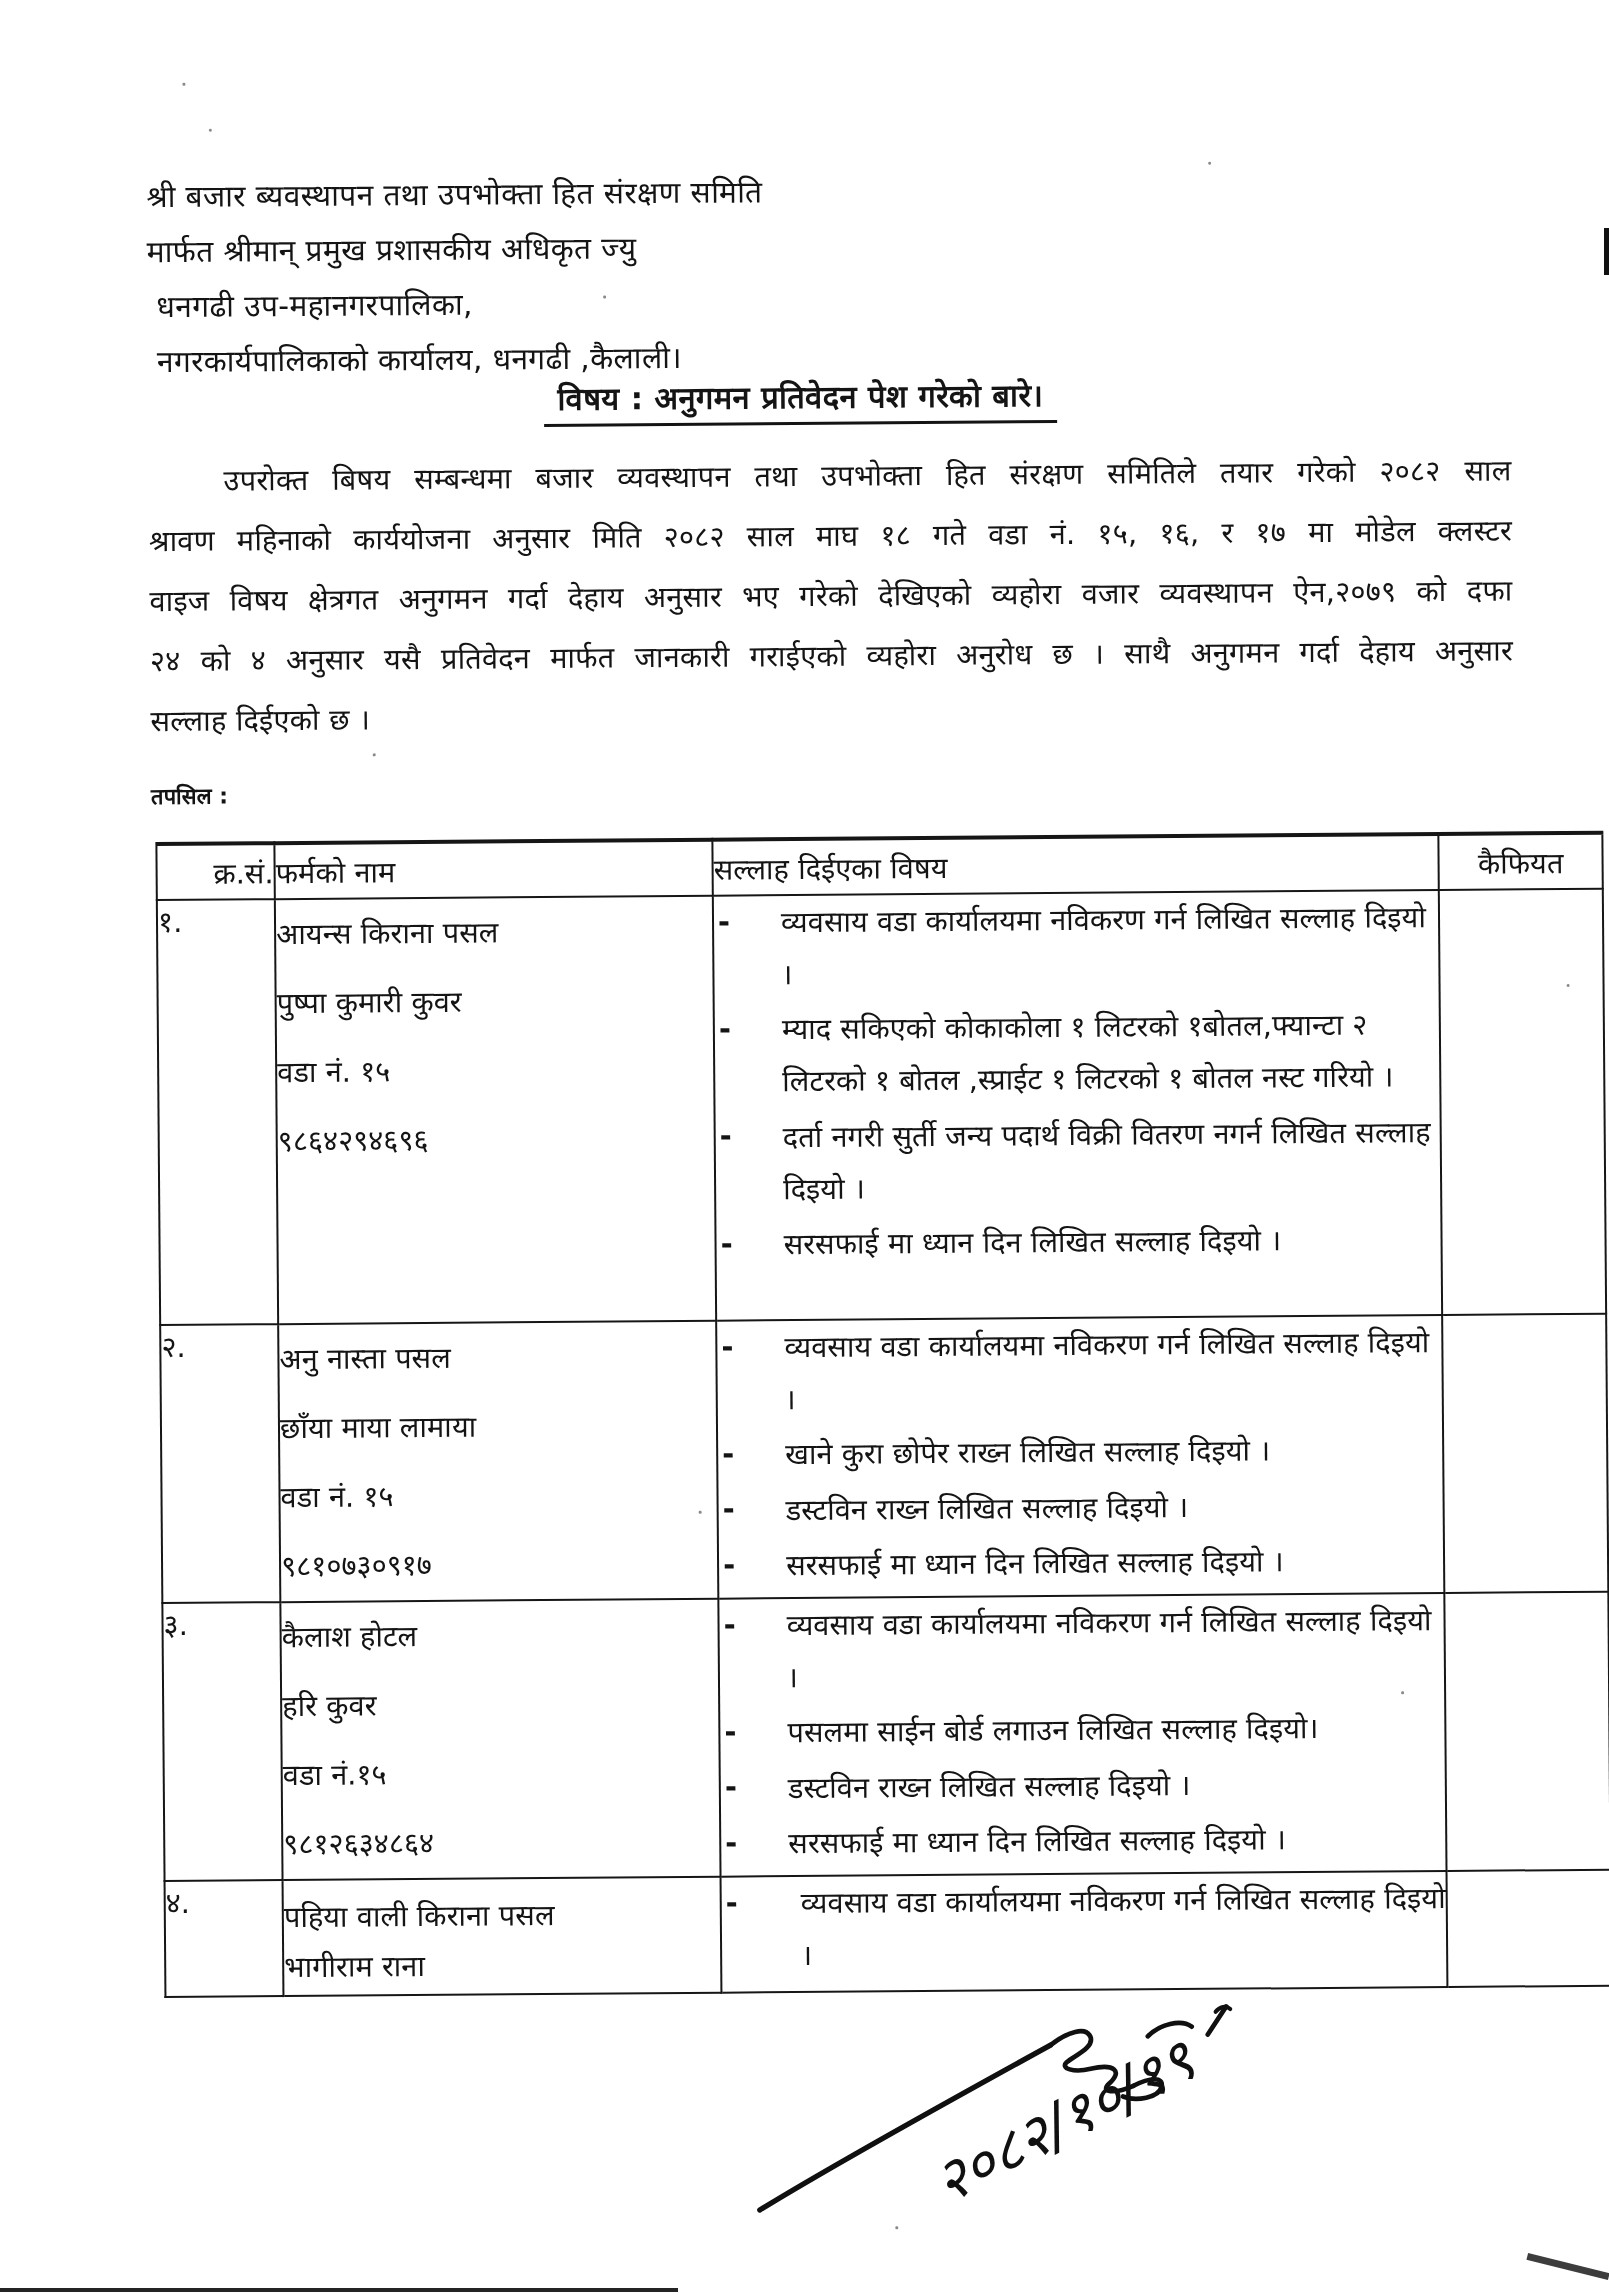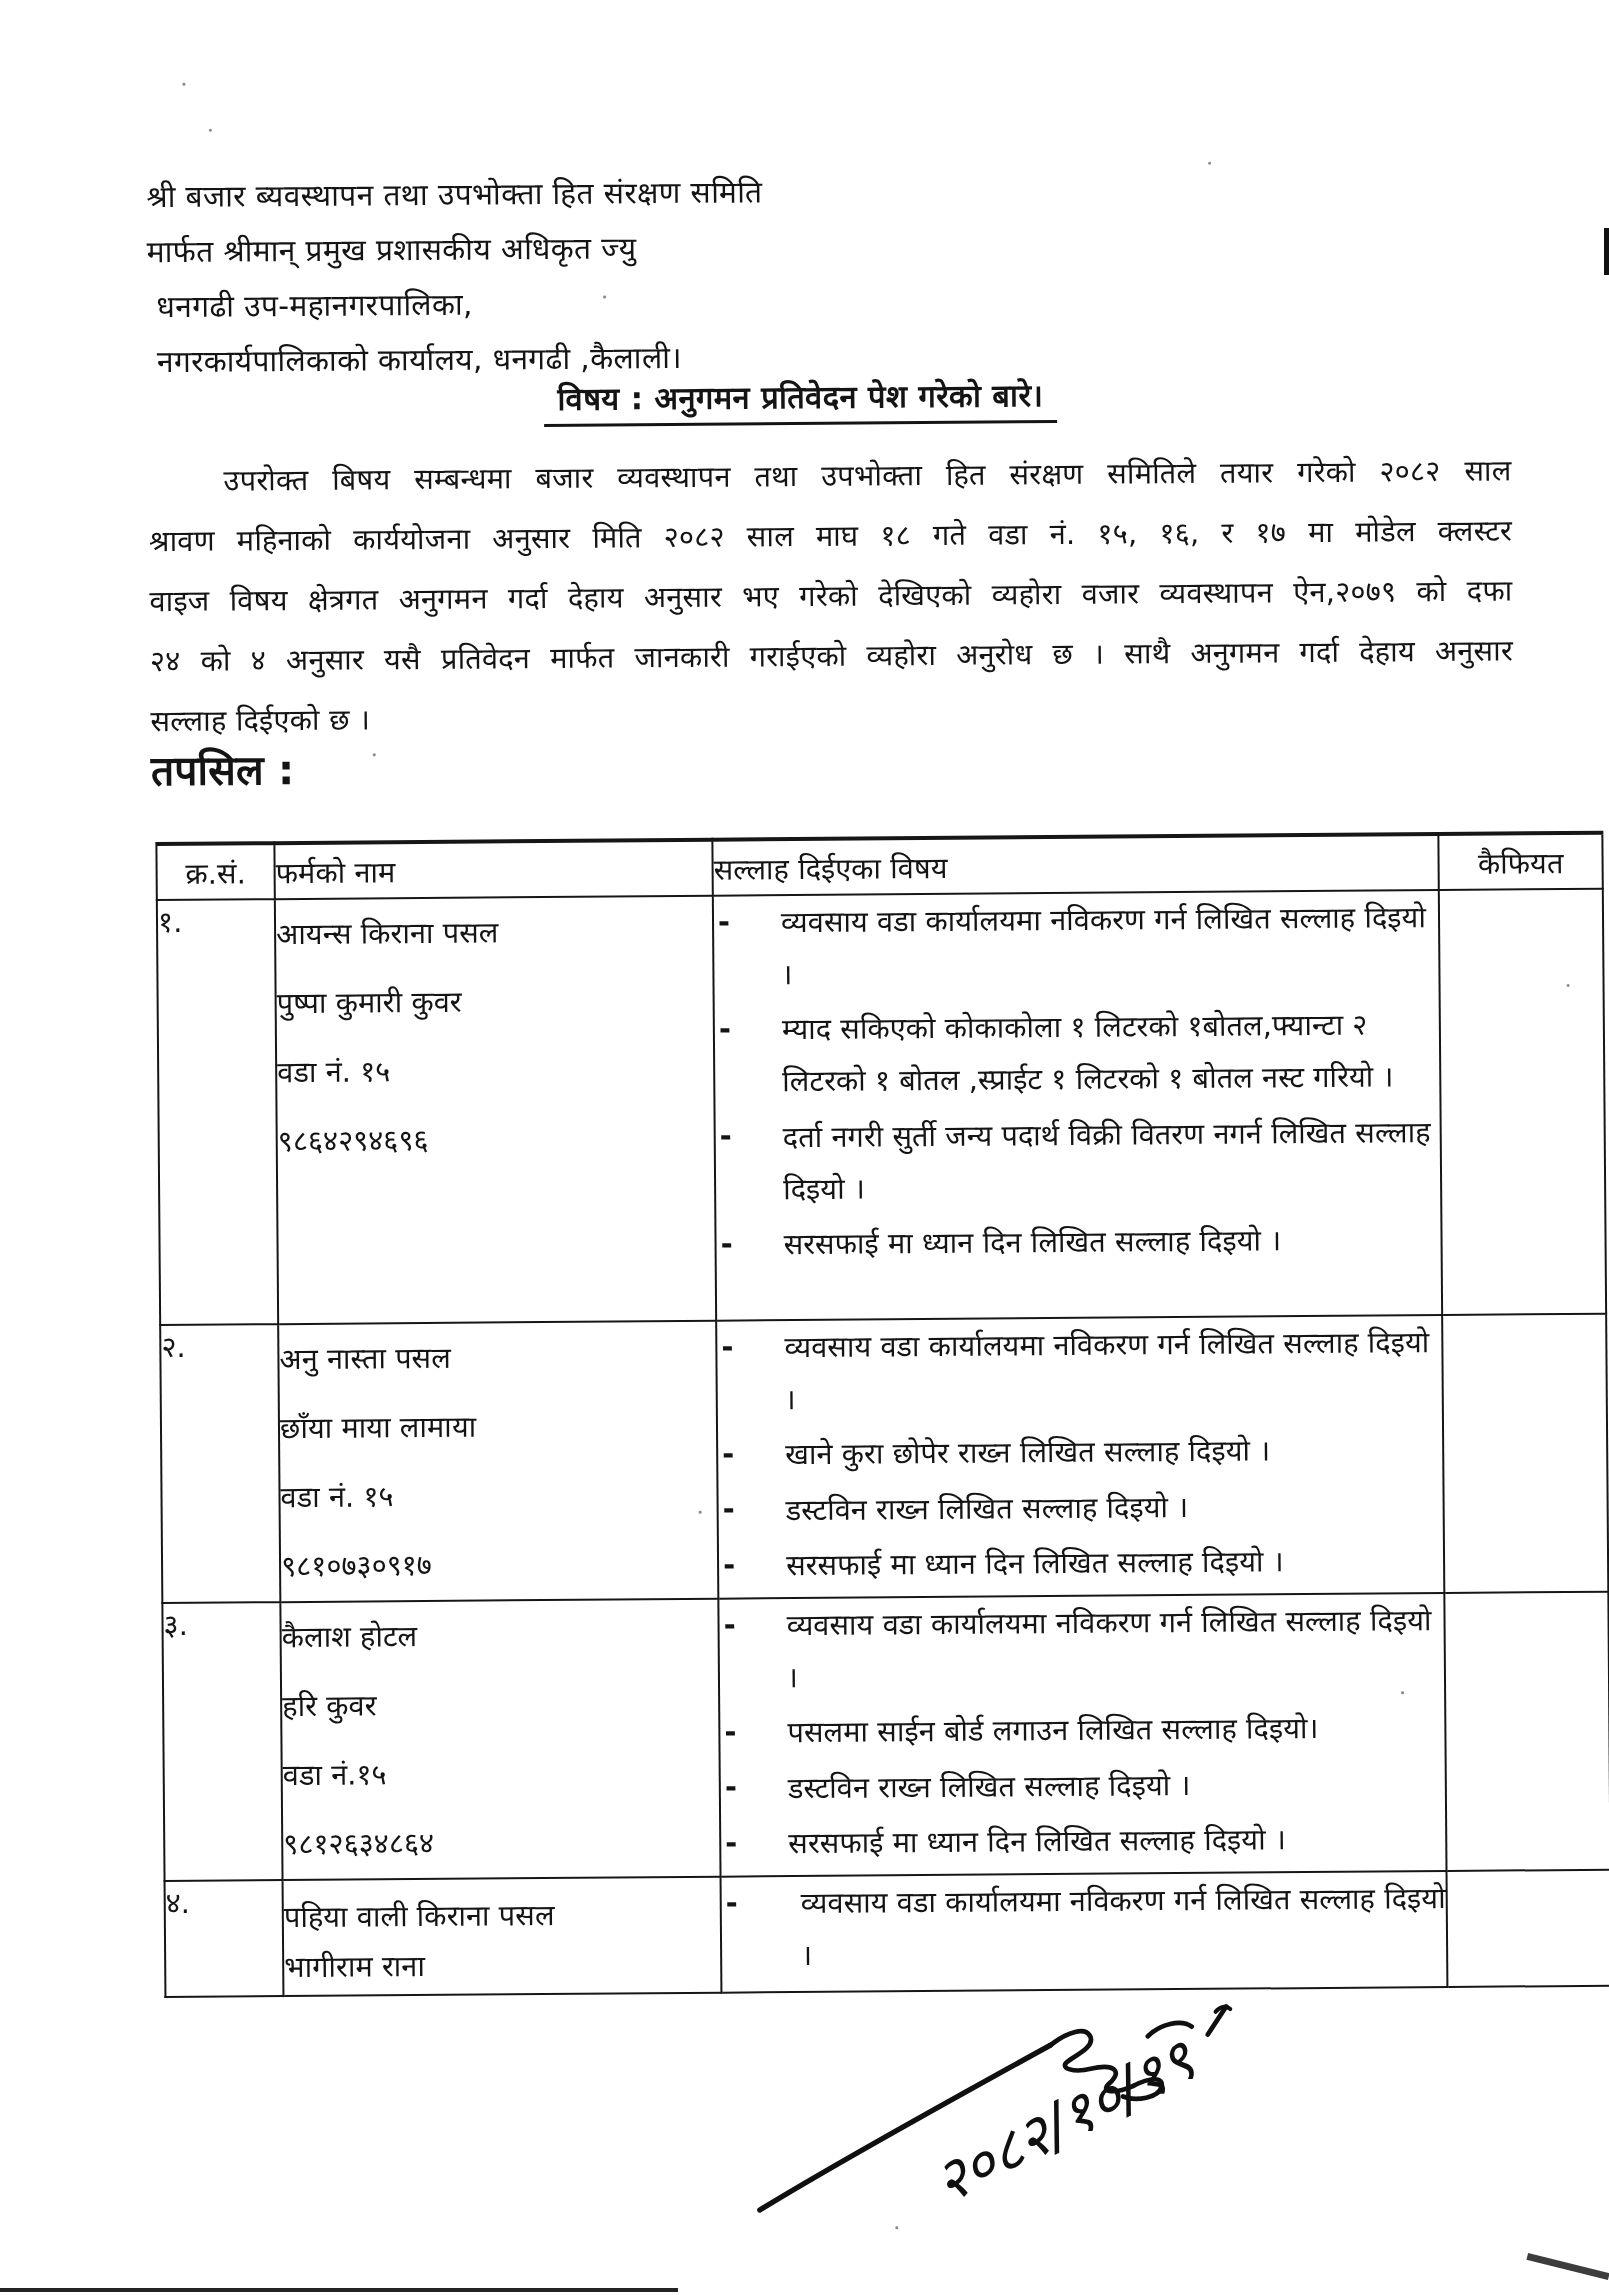--- a/index.html
+++ b/index.html
@@ -34,43 +34,43 @@
   
   .body-par {
     position: absolute; left: 152px; top: 446px; width: 1363px;
     font-size: 29px; line-height: 60px; letter-spacing: 0.2px;
   }
   .body-par .p-line { text-align: justify; text-align-last: justify; white-space: nowrap0; }
   .body-par .p-line.first { text-indent: 75px; }
   .body-par .p-line.last { text-align-last: left; }
   
   .section-heading {
-    position: absolute; left: 152px; top: 736px;
-    font-size: 41px; font-weight: 700;
+    position: absolute; left: 152px; top: 775px;
+    font-size: 22px; font-weight: 700;
   }
   
   table.monitoring {
     position: absolute; left: 156px; top: 837px;
     width: 1447px; table-layout: fixed;
     border-collapse: collapse;
     font-size: 29px;
   }
   table.monitoring col.c-sn   { width: 118px; }
   table.monitoring col.c-firm { width: 438px; }
   table.monitoring col.c-adv  { width: 726px; }
   table.monitoring col.c-rem  { width: 164px; }
   table.monitoring th, table.monitoring td {
     border: 2px solid #161616;
     vertical-align: top;
     font-weight: 400;
     padding: 0;
   }
   table.monitoring { border-top: 4px solid #161616; }
   tr.hdr th { height: 53px; vertical-align: middle; font-size: 29px; }
-  th.h-sn   { text-align: center; padding-left: 10.7px; }
+  th.h-sn   { text-align: right; padding-left: 10.7px; }
   th.h-firm { text-align: left; padding-left: 39px; }
   th.h-adv  { text-align: left; padding-left: 118px; }
   th.h-rem  { text-align: center; }
   td.sn-cell   { padding: 21.4px 0 0 16px; }
   td.firm-cell { padding: 14.7px 6.7px 0 37px; line-height: 69px; }
   td.adv-cell  { padding: 13.4px 23.4px 0 49px; }
   tr.r1 td { height: 423px; }
   tr.r2 td { height: 252px; }
   tr.r3 td { height: 258px; }
   tr.r4 td { height: 103px; }

